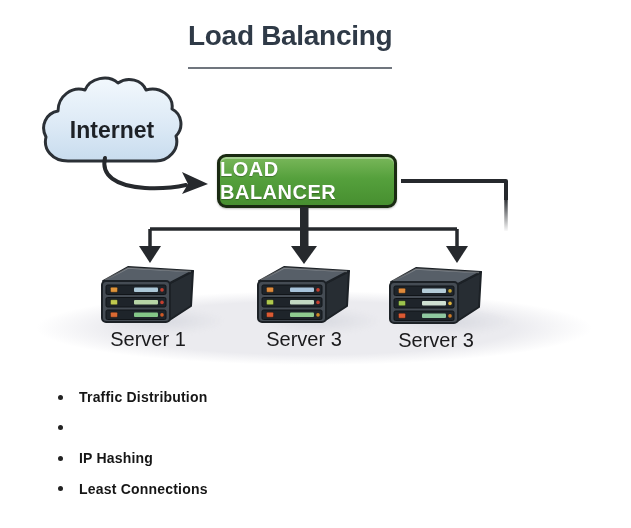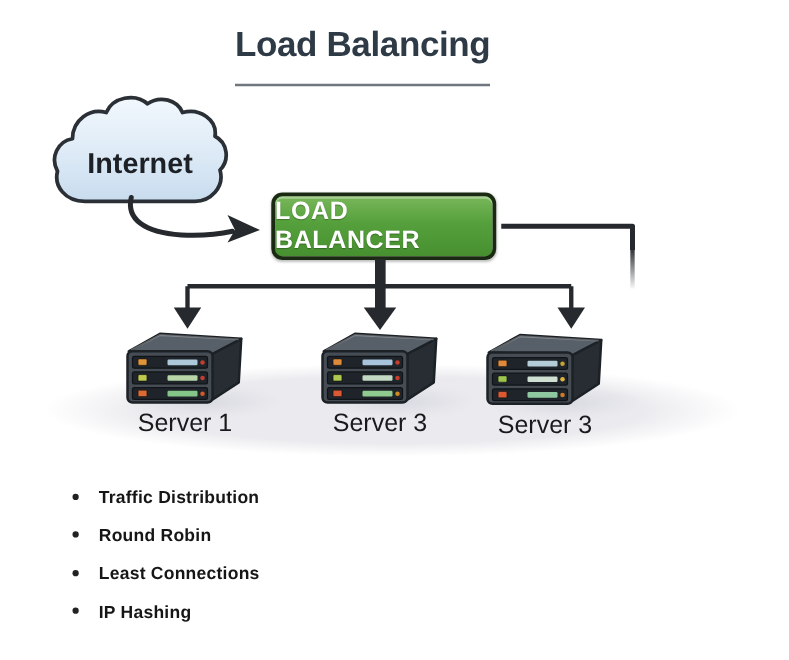--- a/index.html
+++ b/index.html
@@ -203,23 +203,22 @@
   <div class="server-label">Server 3</div>
 </div>
 
 <ul class="abs features">
   <li>
       <span class="dot"></span>
       <span>Traffic Distribution</span>
     </li>
   <li>
       <span class="dot"></span>
-      <span>Round Robin</span>
+    </li>
+  <li>
+      <span class="dot"></span>
+      <span>IP Hashing</span>
     </li>
   <li>
       <span class="dot"></span>
       <span>Least Connections</span>
     </li>
-  <li>
-      <span class="dot"></span>
-      <span>IP Hashing</span>
-    </li>
 </ul>
 
 </body></html>

